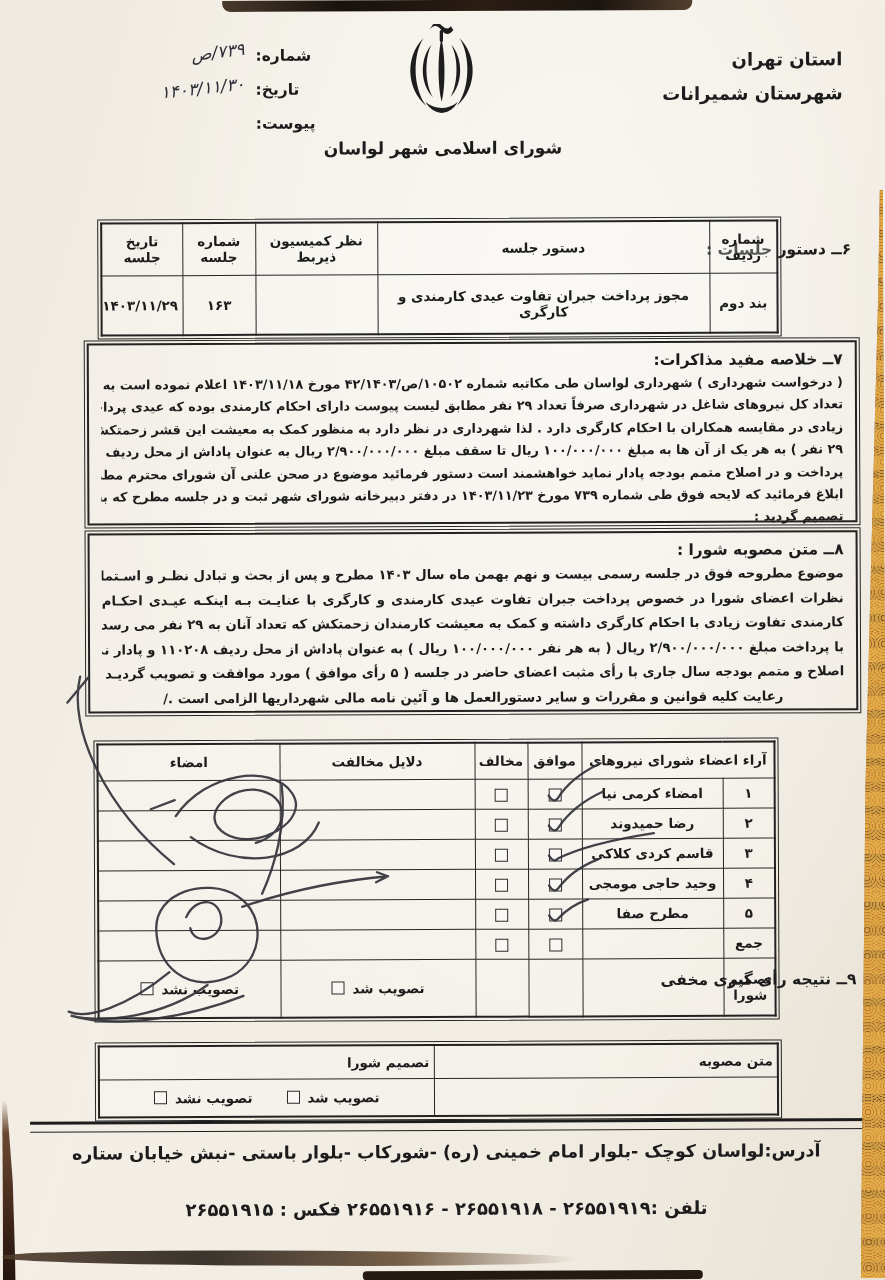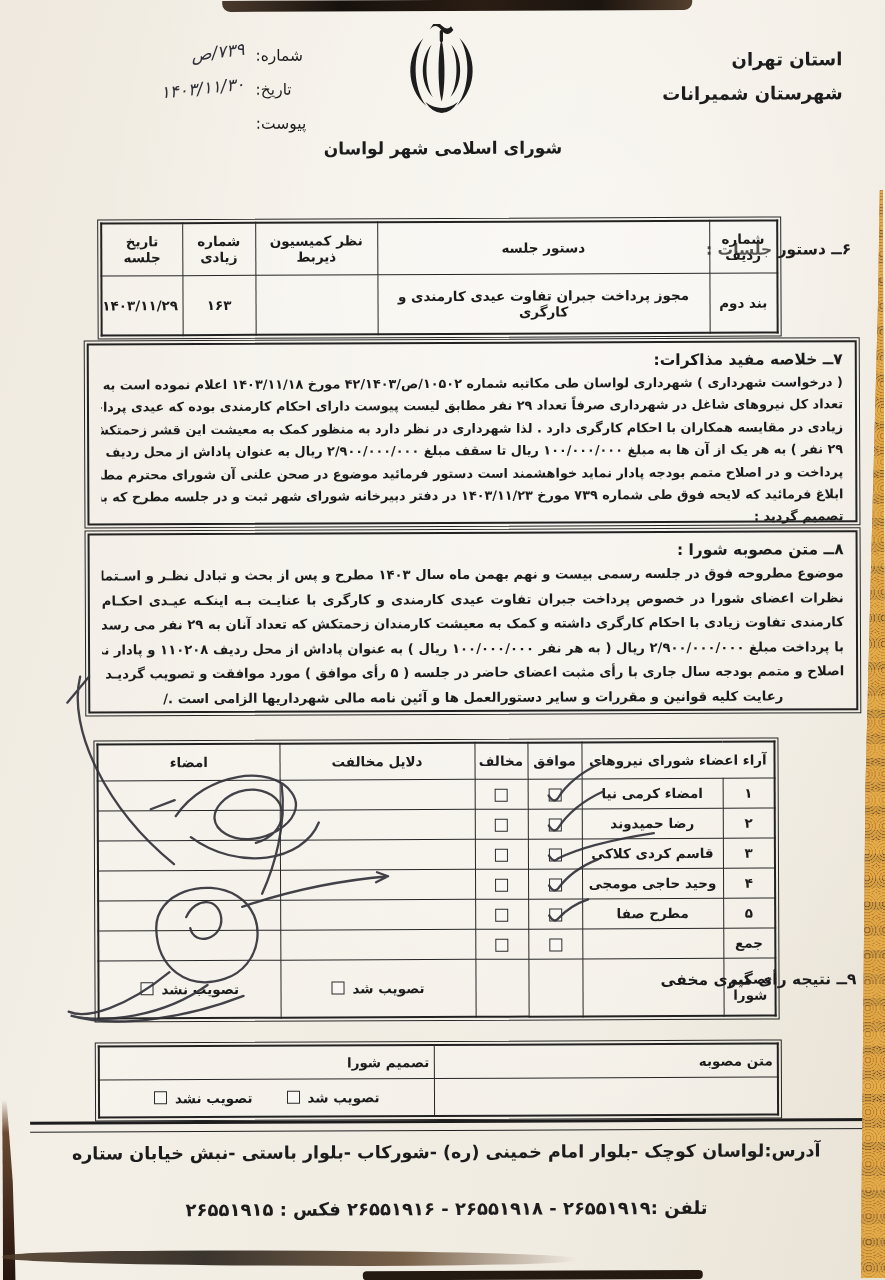--- a/index.html
+++ b/index.html
@@ -28,21 +28,21 @@
     background:linear-gradient(90deg,#4e3a28,#26201a 35%,#6b5138 70%,rgba(107,81,56,0));}
   .art-bottom{left:360px;top:1271px;width:340px;height:9px;border-radius:4px;background:#241a12;}
   
   .hdr-right{position:absolute;top:44px;right:40px;width:330px;text-align:right;
     font-weight:bold;font-size:18px;line-height:34px;letter-spacing:.5px;}
   .emblem{position:absolute;top:24px;left:388px;width:112px;height:120px;}
   .council-name{position:absolute;top:138px;left:310px;width:270px;text-align:center;
     font-weight:bold;font-size:17px;}
   .meta{position:absolute;top:46px;left:22px;width:300px;font-size:15.5px;}
   .meta-row{display:flex;justify-content:flex-start;align-items:flex-start;margin-bottom:14px;}
-  .meta-label{font-weight:normal;min-width:64px;text-align:left;}
+  .meta-label{font-weight:bold;min-width:64px;text-align:left;}
   .hand{font-style:italic;color:#2e2f38;font-size:17px;letter-spacing:2px;
     display:inline-block;margin-right:10px;}
   .hand-no{transform:rotate(-7deg) translateY(-5px);}
   .hand-date{transform:rotate(-6deg) translateY(-3px);letter-spacing:1px;}
   
   .sec-title{position:absolute;font-weight:bold;font-size:15.5px;white-space:nowrap;}
   
   table{border-collapse:collapse;table-layout:fixed;direction:rtl;}
   .tbl{position:absolute;background:rgba(255,255,255,.25);
     border:2.5px solid #222;outline:1.5px solid #262626;outline-offset:2px;}
@@ -123,21 +123,21 @@
           <col style="width:332px">
           <col style="width:122px">
         <col style="width:73px">
           <col style="width:81px">
       </colgroup>
       <tbody>
           <tr style="height:52px">
         <th>شماره ردیف</th>
         <th>دستور جلسه</th>
         <th>نظر کمیسیون ذیربط</th>
-        <th>شماره زیادی</th>
+        <th>شماره جلسه</th>
         <th>تاریخ جلسه</th>
       </tr>
       <tr style="height:60px">
         <td>بند دوم</td>
         <td>مجوز پرداخت جبران تفاوت عیدی کارمندی و کارگری</td>
         <td></td>
         <td>۱۶۳</td>
         <td>۱۴۰۳/۱۱/۲۹</td>
       </tr>
     </tbody>

